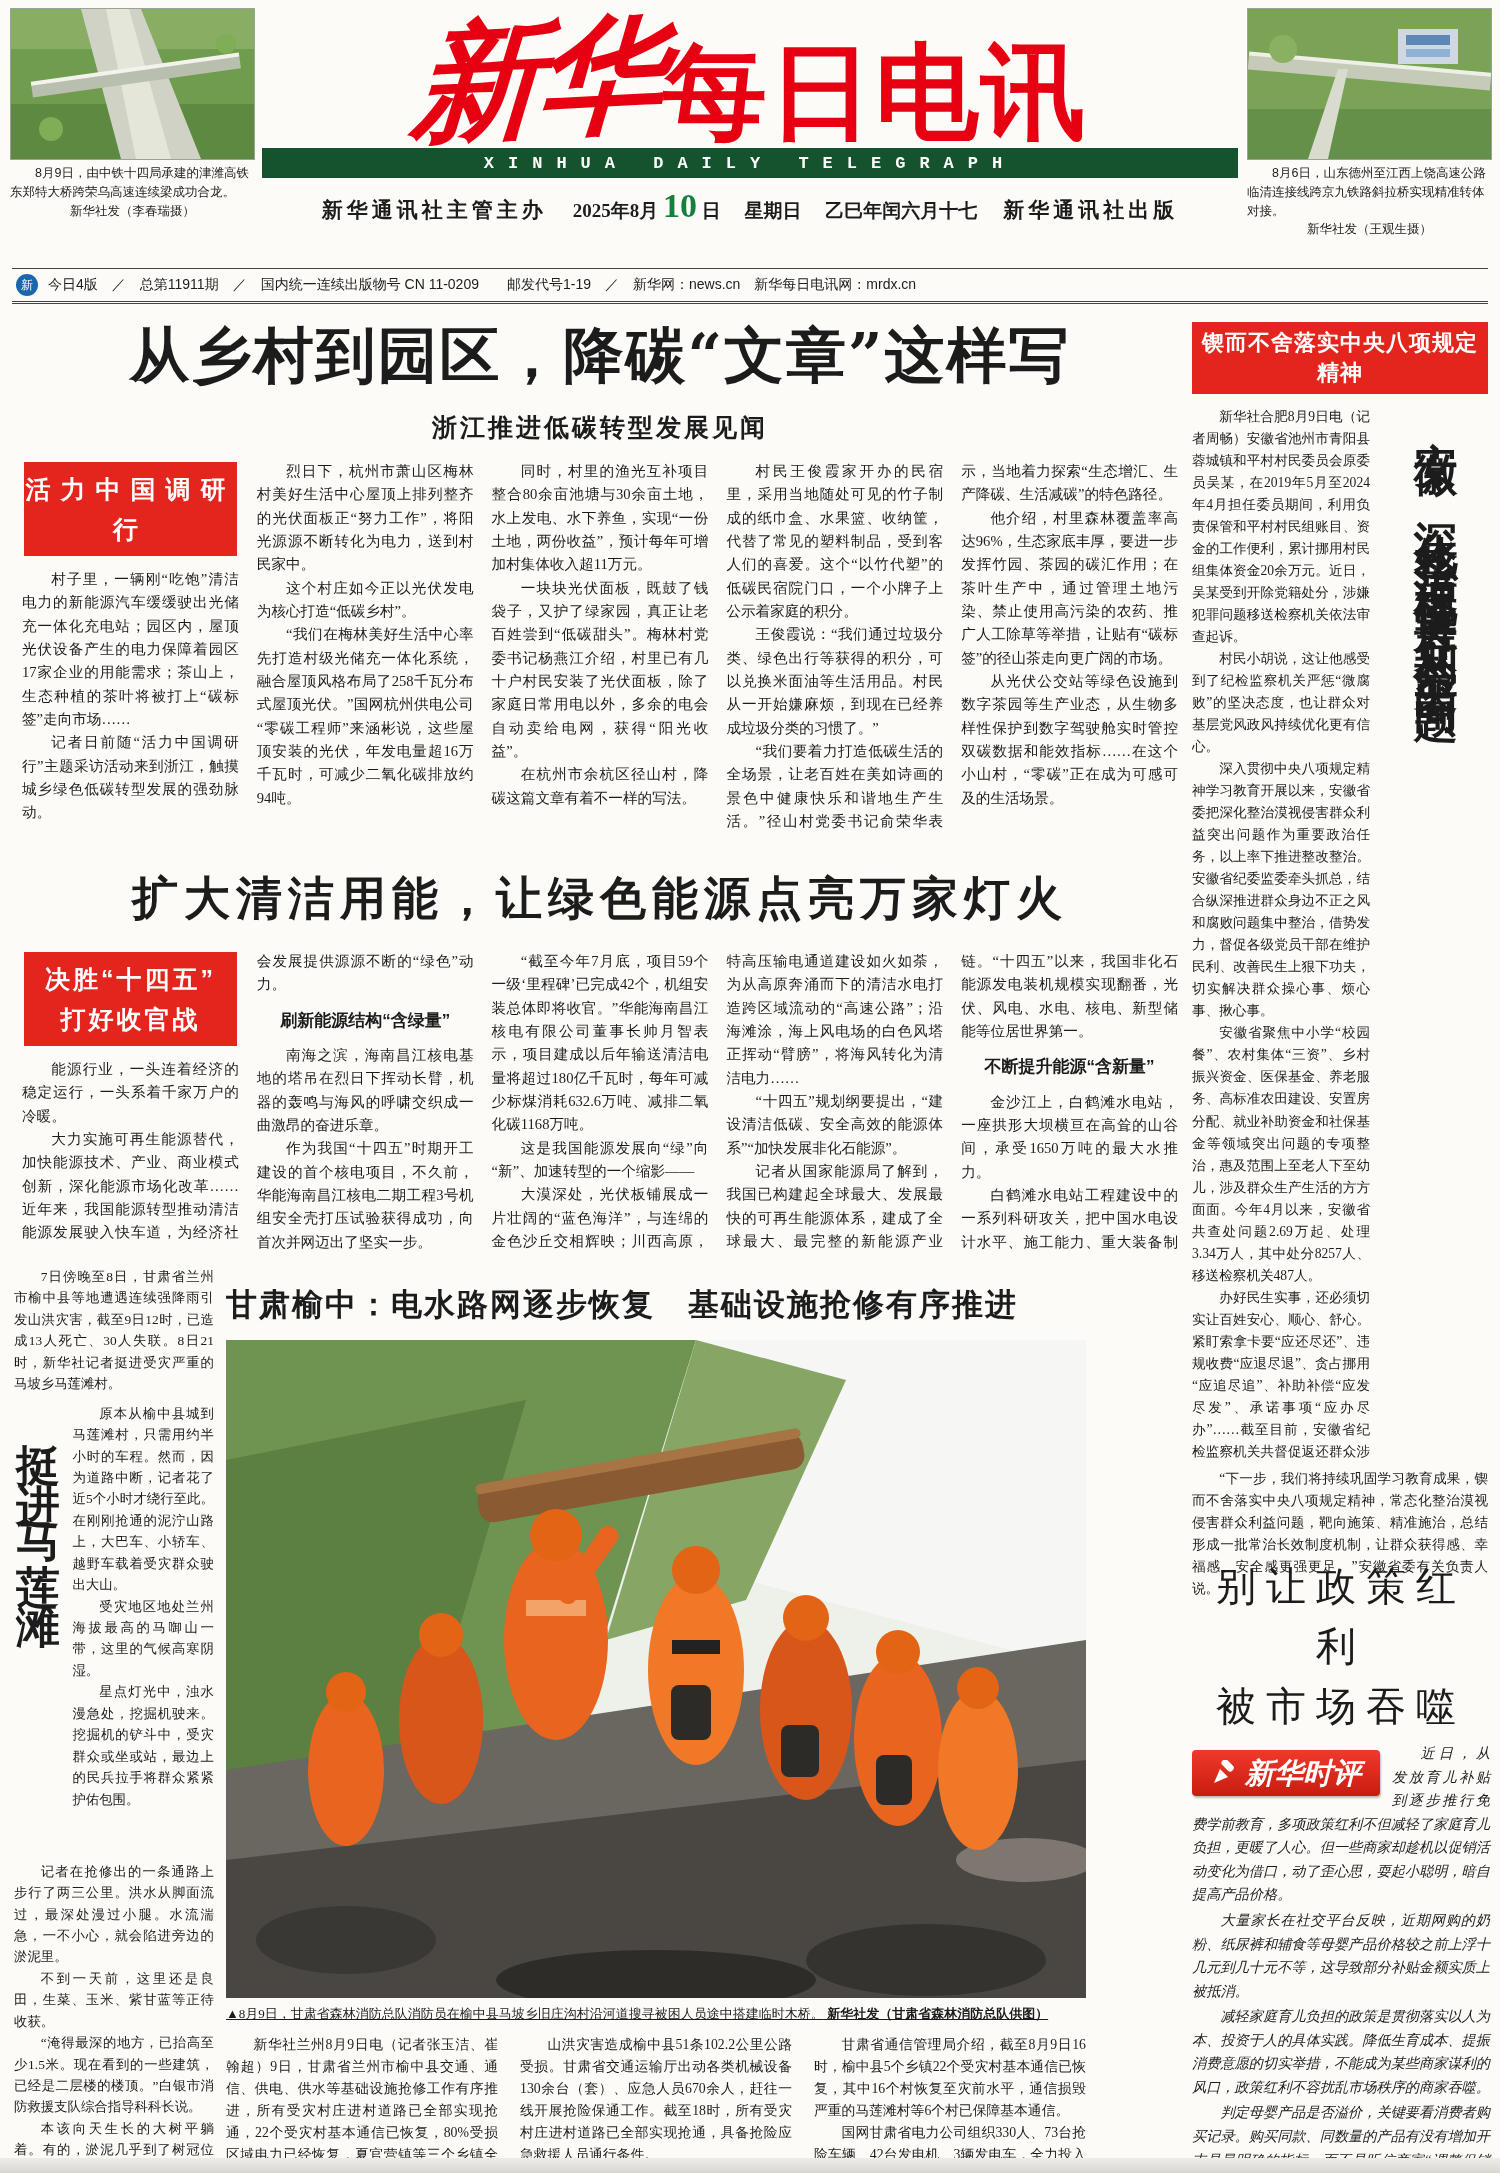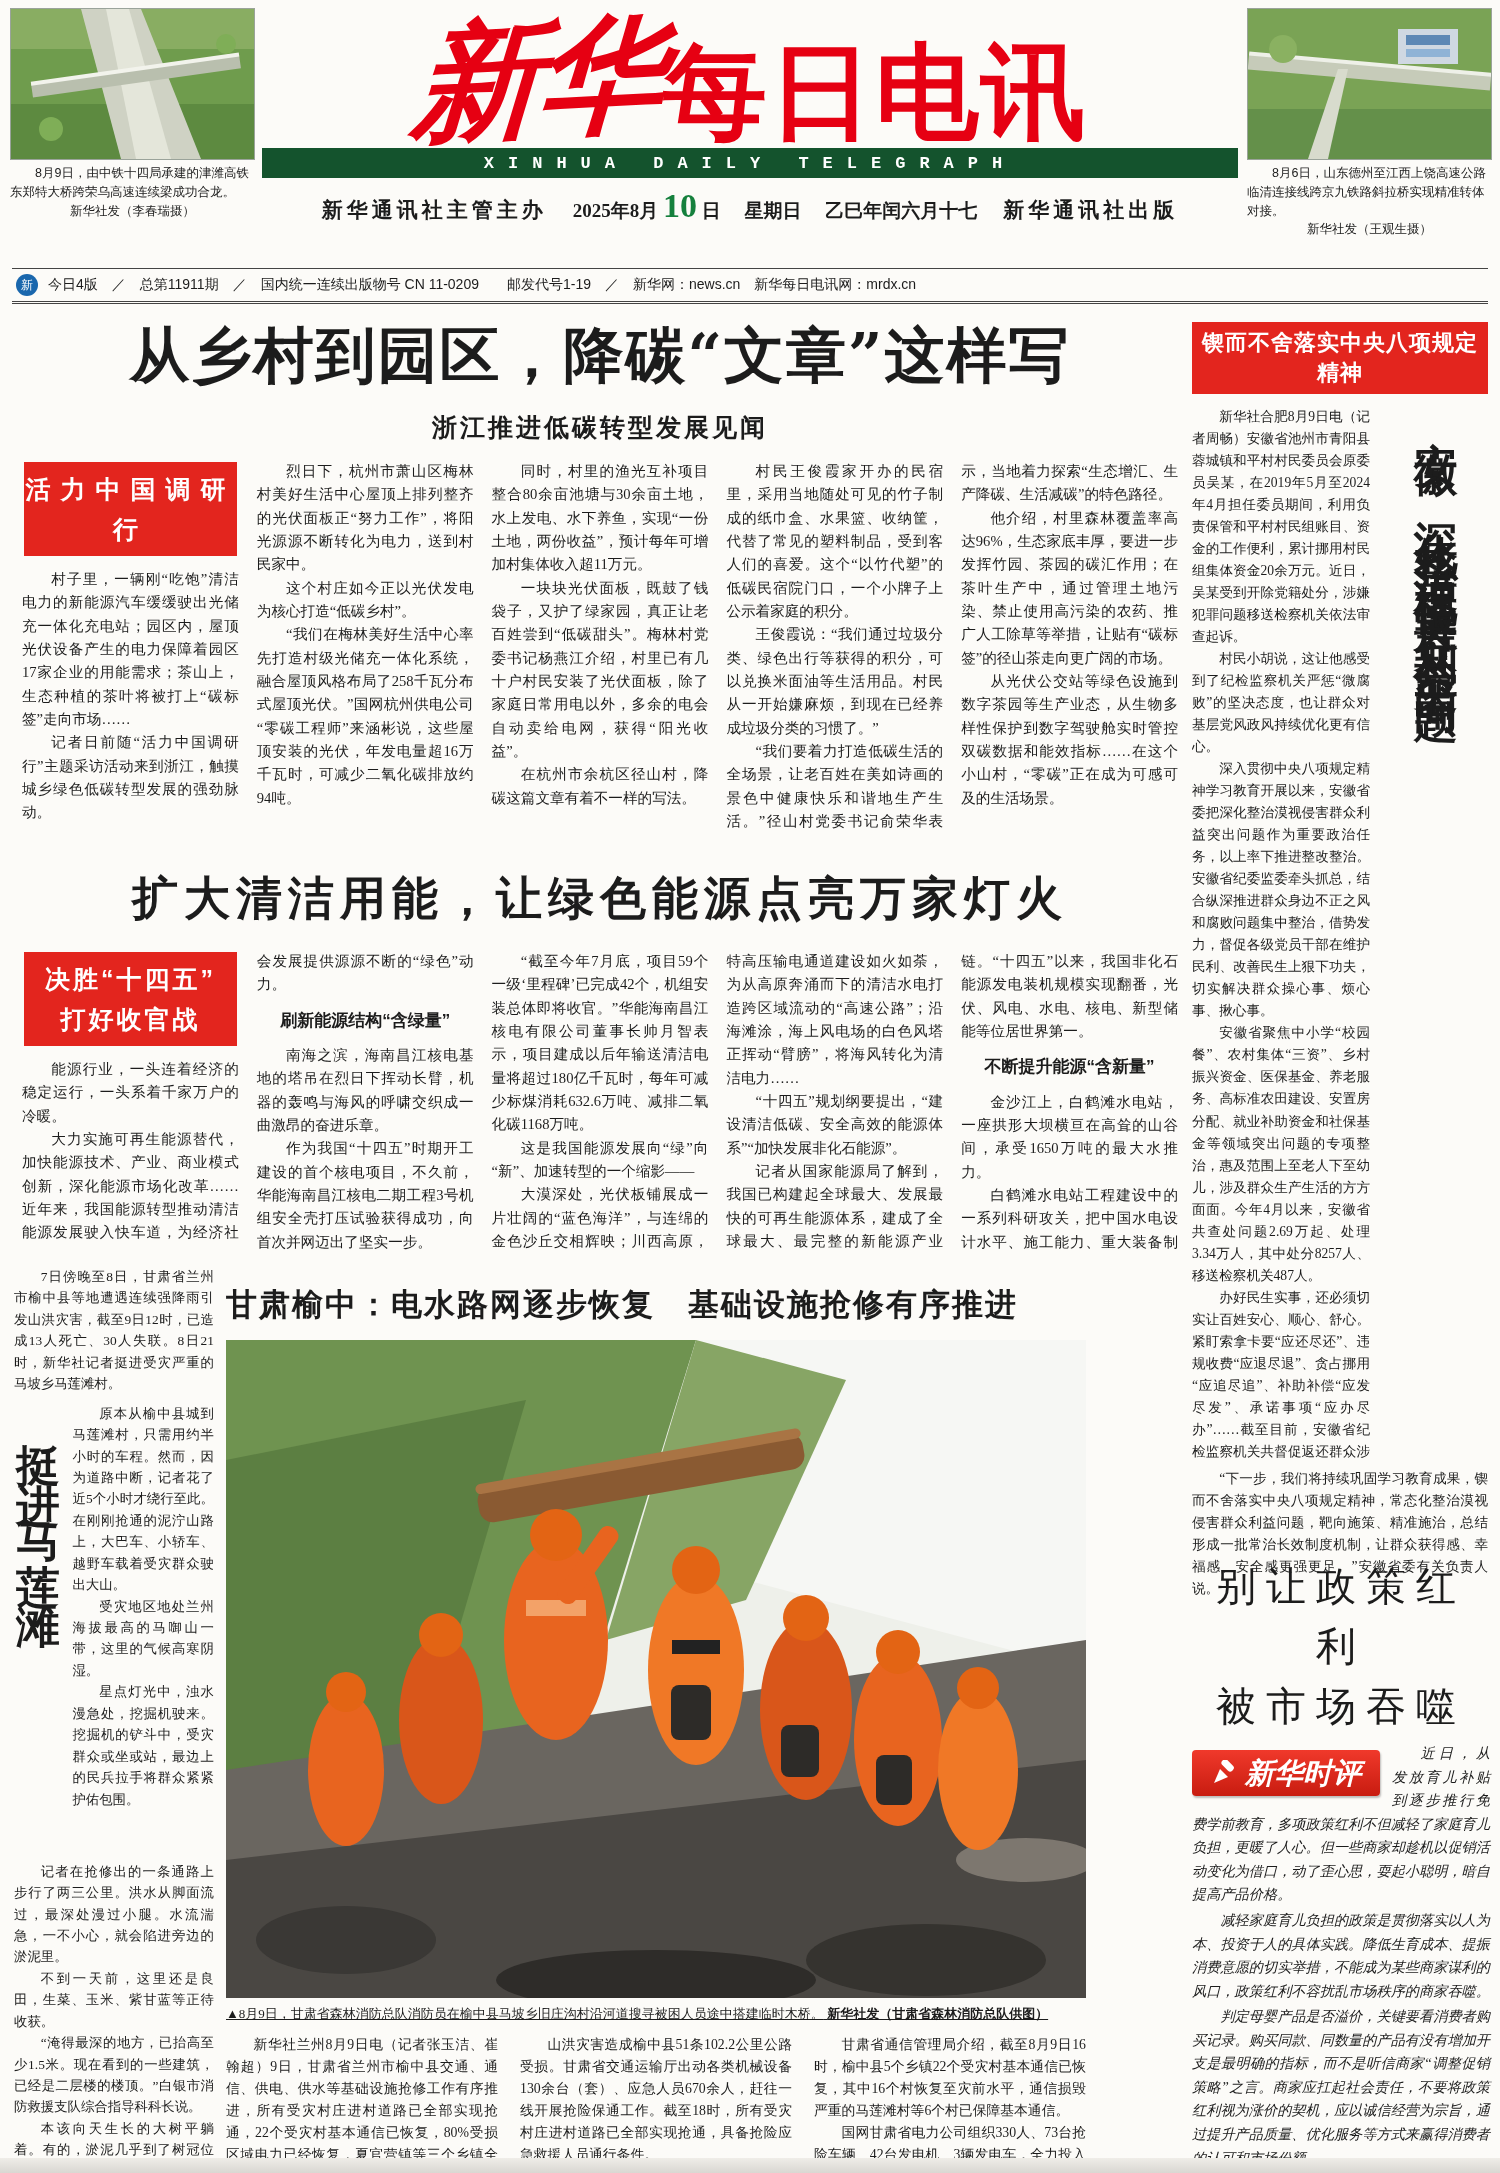--- a/index.html
+++ b/index.html
@@ -279,20 +279,21 @@
     <div class="cm-body">
       <div class="cm-badge">
         <svg width="26" height="26" viewBox="0 0 26 26">
           <polygon points="3,23 9,9 17,17" fill="#fff"></polygon>
           <rect x="10" y="2" width="14" height="7" rx="3" fill="#fff" transform="rotate(45 17 5)"></rect>
         </svg>
         <span>新华时评</span>
       </div>
       <div>
           <p>近日，从发放育儿补贴到逐步推行免费学前教育，多项政策红利不但减轻了家庭育儿负担，更暖了人心。但一些商家却趁机以促销活动变化为借口，动了歪心思，耍起小聪明，暗自提高产品价格。</p>
+          <p>大量家长在社交平台反映，近期网购的奶粉、纸尿裤和辅食等母婴产品价格较之前上浮十几元到几十元不等，这导致部分补贴金额实质上被抵消。</p>
           <p>减轻家庭育儿负担的政策是贯彻落实以人为本、投资于人的具体实践。降低生育成本、提振消费意愿的切实举措，不能成为某些商家谋利的风口，政策红利不容扰乱市场秩序的商家吞噬。</p>
           <p>判定母婴产品是否溢价，关键要看消费者购买记录。购买同款、同数量的产品有没有增加开支是最明确的指标，而不是听信商家“调整促销策略”之言。商家应扛起社会责任，不要将政策红利视为涨价的契机，应以诚信经营为宗旨，通过提升产品质量、优化服务等方式来赢得消费者的认可和市场份额。</p>
         </div>
 
     </div>
   </div>
 
   <div class="abs footer-edge"></div>
 </div>
 

